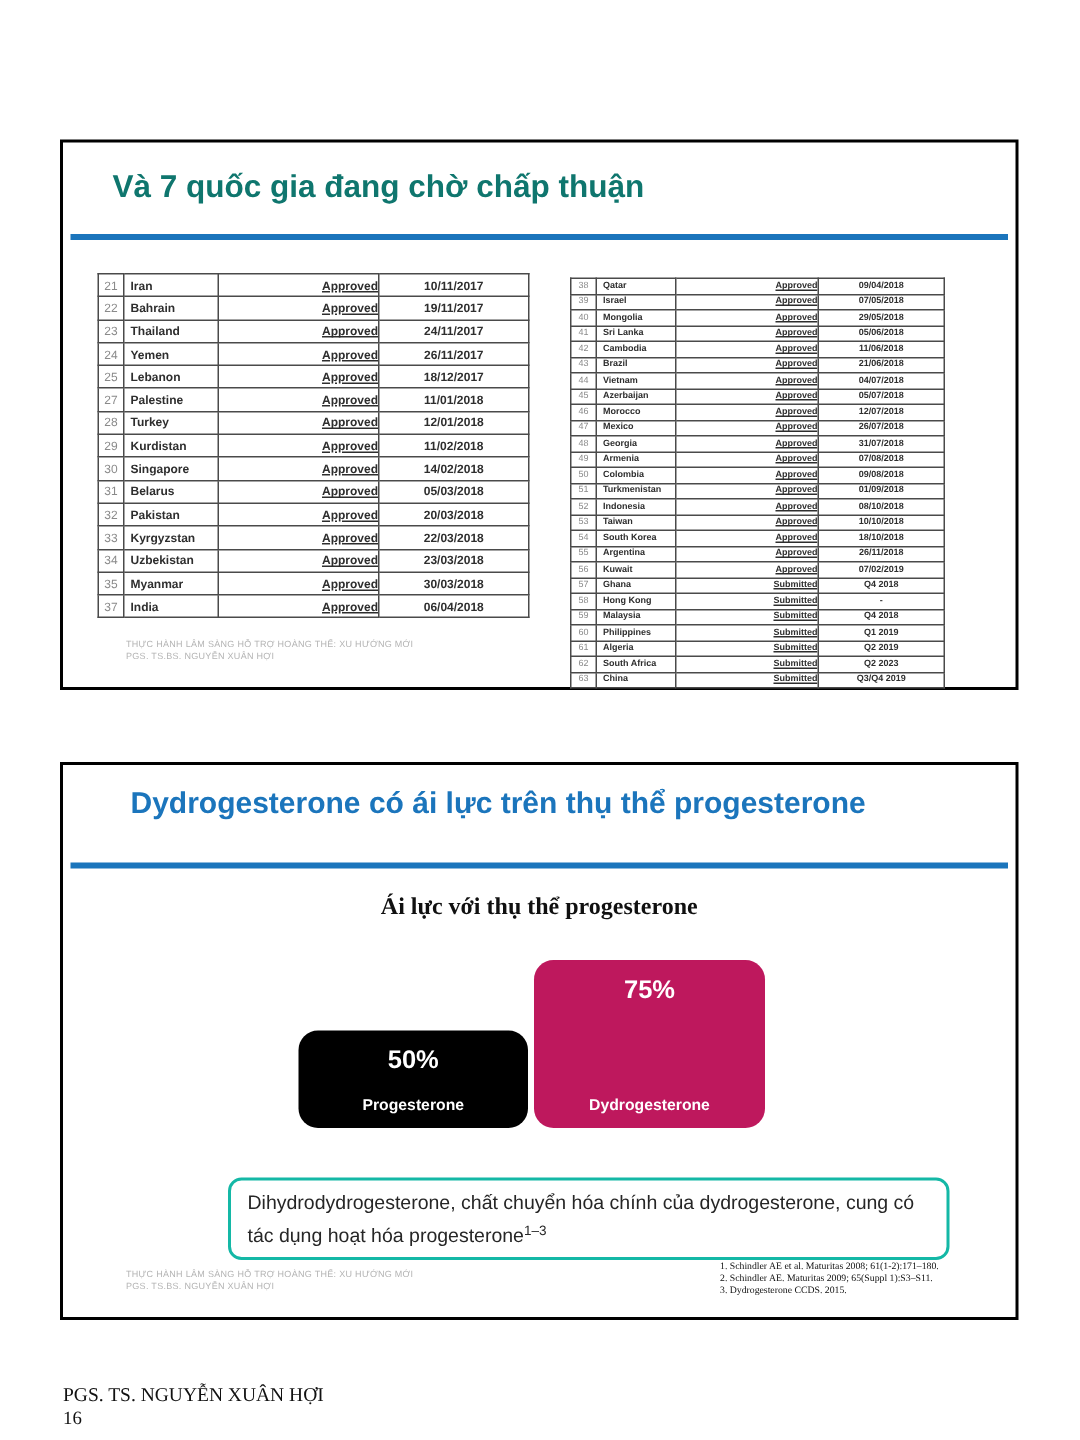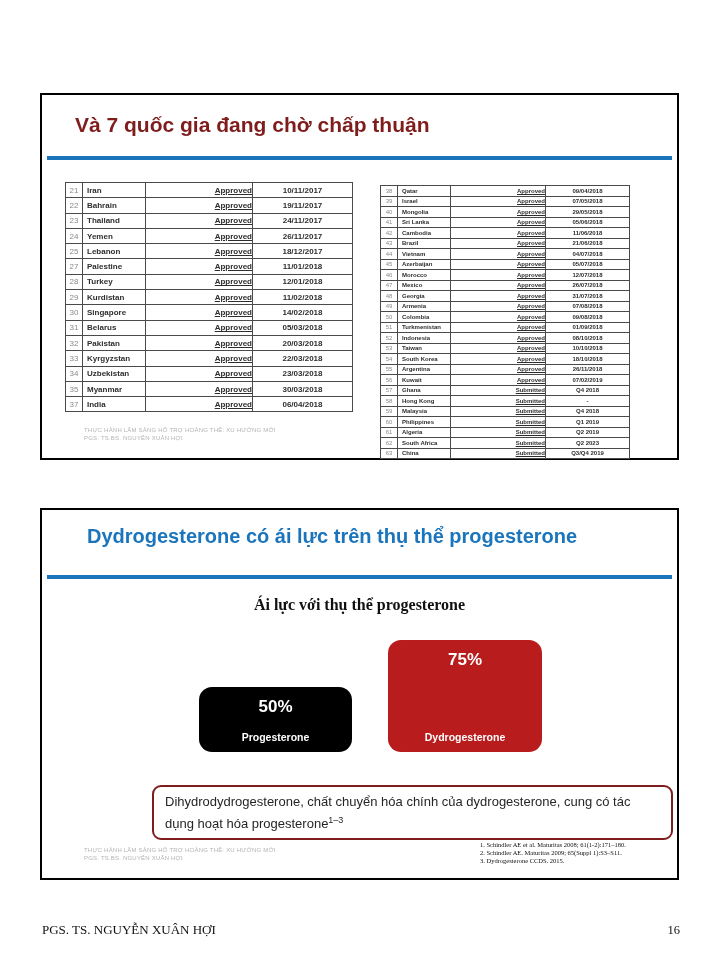--- a/index.html
+++ b/index.html
@@ -6,21 +6,21 @@
   html,body { width:720px; height:960px; background:#fff; font-family:"Liberation Sans",sans-serif; position:relative; overflow:hidden; }
 
   .slide { position:absolute; left:40px; width:639px; background:#fff; border:2px solid #000; }
   .slide1 { top:93px;  height:367px; }
   .slide2 { top:508px; height:372px; }
 
   .rule { position:absolute; left:5px; right:5px; height:4px; background:#1B75BC; }
   .slide1 .rule { top:61px; }
   .slide2 .rule { top:65px; }
 
-  .s1-title { position:absolute; left:33px; top:18px; font-size:21px; font-weight:bold; color:#7f1d1d; white-space:nowrap; }
+  .s1-title { position:absolute; left:33px; top:18px; font-size:21px; font-weight:bold; color:#0f766e; white-space:nowrap; }
   .s2-title { position:absolute; left:45px; top:13px; font-size:20px; font-weight:bold; color:#1B75BC; line-height:26px; }
 
   table.tbl { position:absolute; border-collapse:collapse; table-layout:fixed;margin-top:16px; }
   .tbl td { border:1px solid #4a4a4a; overflow:hidden; white-space:nowrap; color:#2e2e2e; font-weight:bold; }
   .tbl td.c0 { color:#8a8a8a; font-weight:normal; text-align:center; }
   .tbl td.c1 { padding-left:4px; text-align:left; }
   .tbl td.c2 { padding-left:5px; text-align:right;text-decoration:underline; }
   .tbl td.c3 { text-align:center; }
 
   .tbl-left  { left:23px;  top:71px; width:287px; font-size:8px; }
@@ -34,31 +34,31 @@
 
   .chart-title { position:absolute; top:86px; left:0; width:100%; text-align:center;
                  font-family:"Liberation Serif",serif; font-weight:bold; font-size:16px; color:#101010; }
 
   .bar { position:absolute; border-radius:13px; color:#fff; text-align:center; }
   .bar-blue { left:157px; top:177px; width:153px; height:65px; }
   .bar-pink { left:314px; top:130px; width:154px; height:112px; }
   .bar-value { margin-top:10px; font-size:17px; font-weight:bold; }
   .bar-label { position:absolute; bottom:9px; left:0; width:100%; font-size:10.5px; font-weight:bold; }
 
-  .note { position:absolute; left:110px; top:275px; width:521px; min-height:49px;
-          border:2px solid #7f1d1d; border-radius:9px; padding:5px 11px;
+  .note { position:absolute; left:110px; top:275px; width:481px; min-height:49px;
+          border:2px solid #14b8a6; border-radius:9px; padding:5px 11px;
           font-size:13px; line-height:19px; color:#262626; }
   .note sup { font-size:9px; }
 
   .refs { position:absolute; left:438px; top:331px; font-family:"Liberation Serif",serif;
           font-size:6.5px; line-height:8.2px; color:#101010; }
 
   .page-footer { position:absolute; left:42px; right:40px; top:922px; display:flex;
                  justify-content:space-between; align-items:baseline;
-                 font-family:"Liberation Serif",serif; font-size:13px; color:#111; }
+                 font-family:"Liberation Serif",serif; font-size:13px; color:#111;flex-direction:column; }
   .page-footer .pageno { font-size:12.5px; }
 </style>
 </head>
 <body>
 
 <section class="slide slide1">
   <h1 class="s1-title">Và 7 quốc gia đang chờ chấp thuận</h1>
   <div class="rule"></div>
 
   <table class="tbl tbl-left">
@@ -340,21 +340,21 @@
     <div>Dydrogesterone có ái lực trên thụ thể progesterone</div>
   </h1>
   <div class="rule"></div>
 
   <div class="chart-title">Ái lực với thụ thể progesterone</div>
 
   <div class="bar bar-blue" style="background: #000000;">
     <div class="bar-value">50%</div>
     <div class="bar-label">Progesterone</div>
   </div>
-  <div class="bar bar-pink" style="background: #b91c1c; margin-left: 32px;">
+  <div class="bar bar-pink" style="background: #be185d;">
     <div class="bar-value">75%</div>
     <div class="bar-label">Dydrogesterone</div>
   </div>
 
   <div class="note">
     <span>Dihydrodydrogesterone, chất chuyển hóa chính của dydrogesterone, cung có tác dụng hoạt hóa progesterone</span><sup>1–3</sup>
   </div>
 
   <div class="refs">
       <div>1. Schindler AE et al. Maturitas 2008; 61(1-2):171–180.</div>

